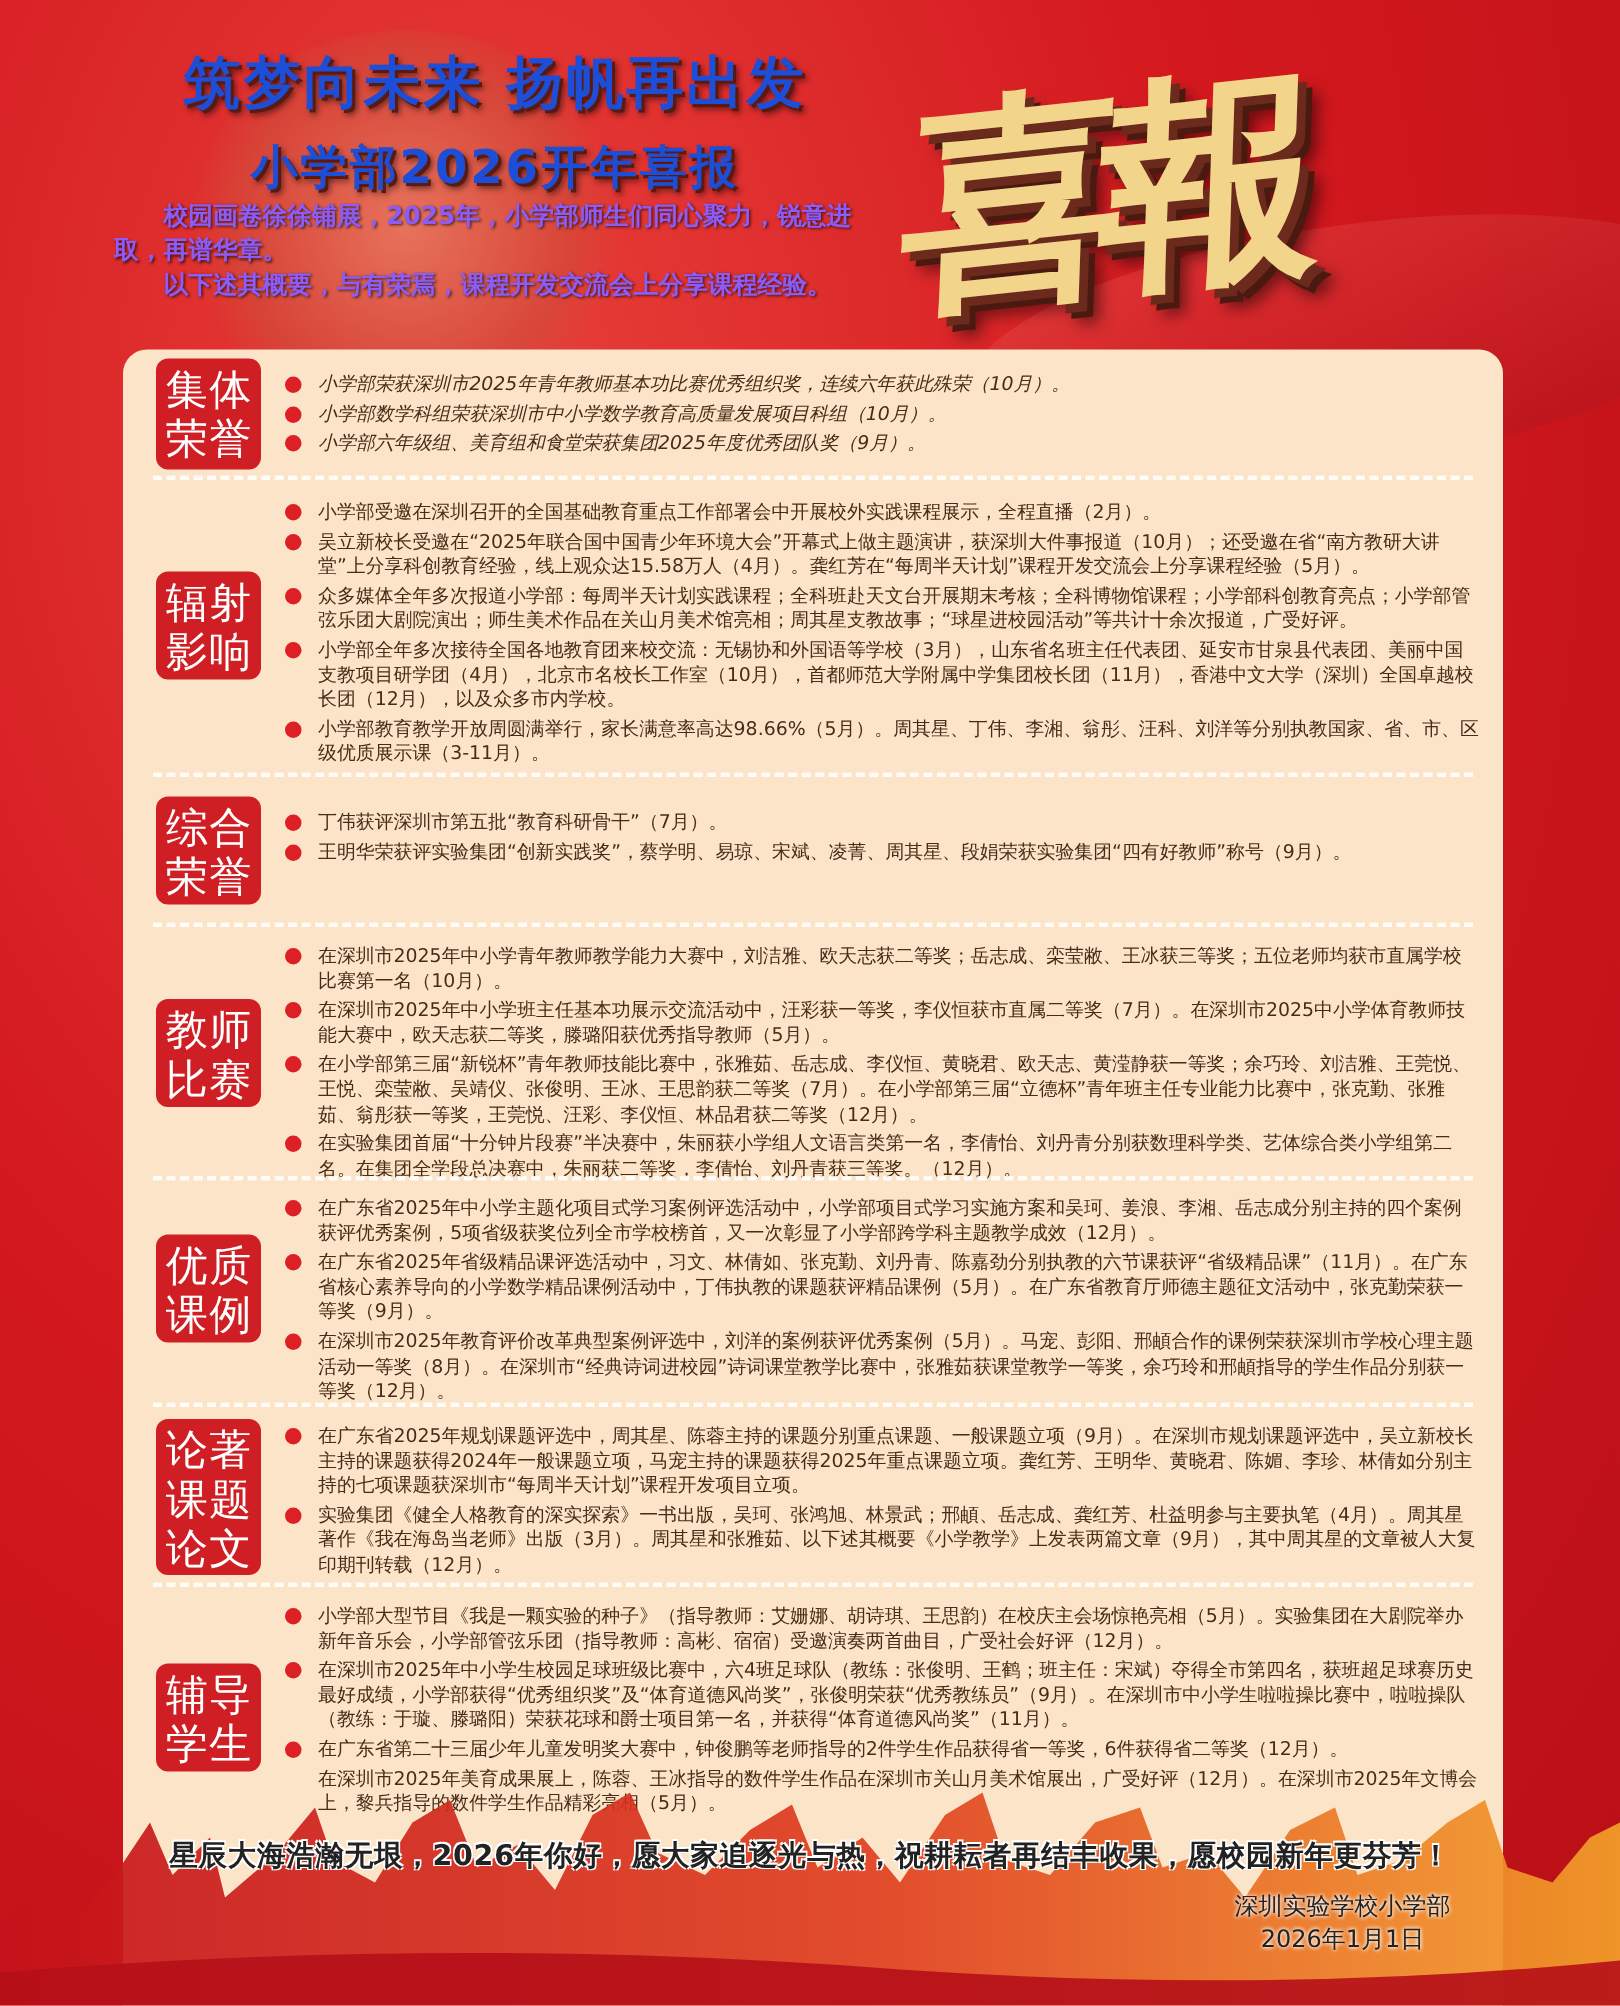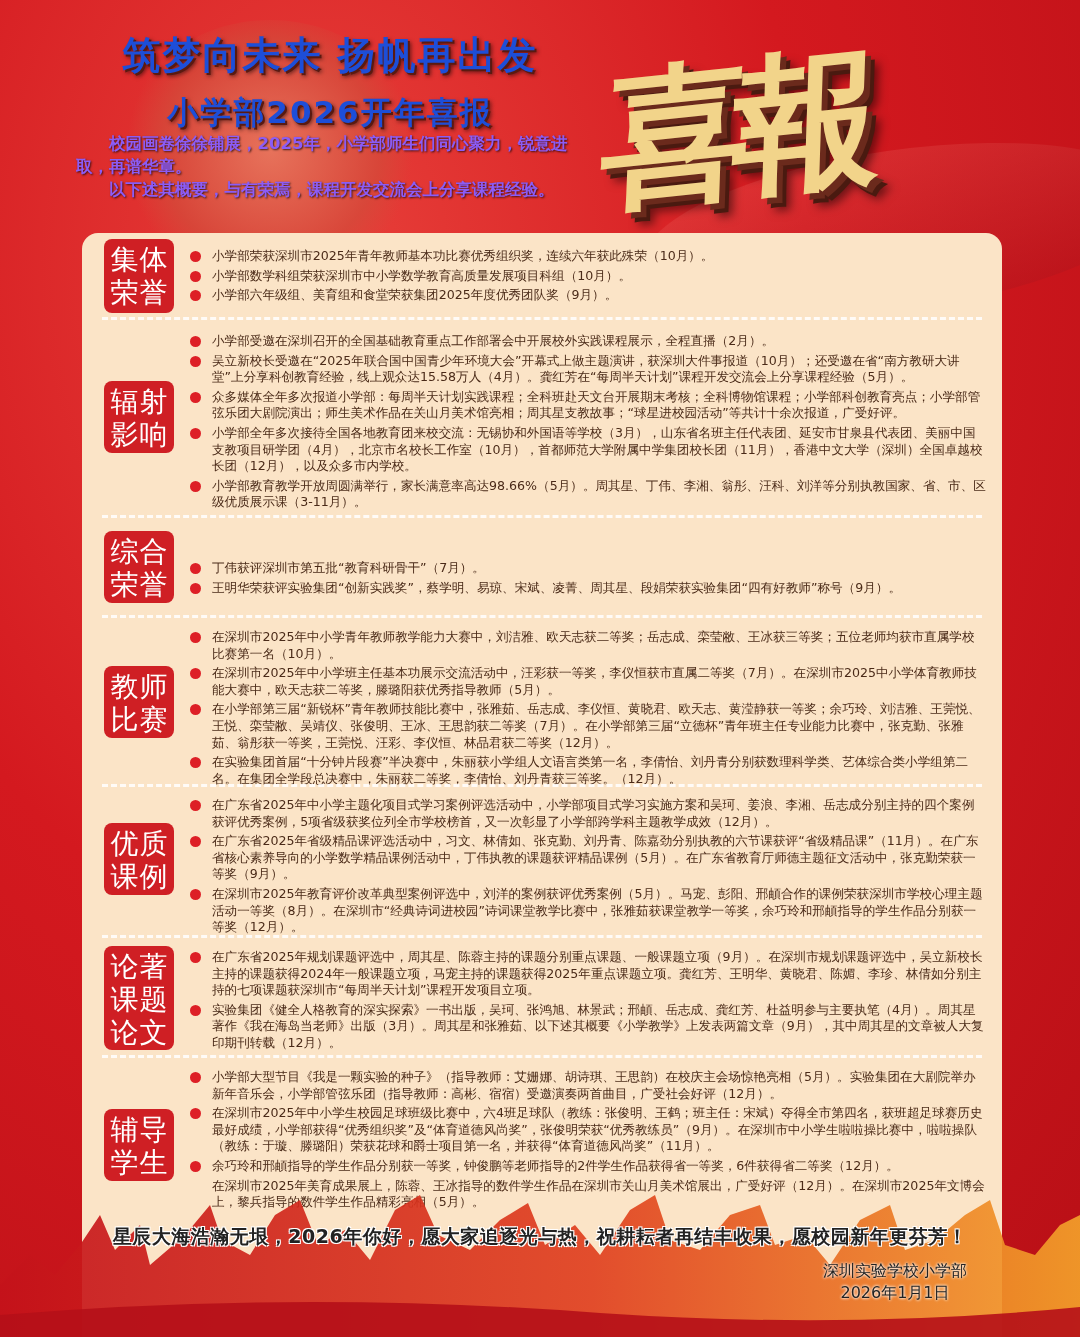--- a/index.html
+++ b/index.html
@@ -56,21 +56,21 @@
 <div class="xibao">喜報</div>
 
 <div class="panel">
 
   <div class="seal" style="top:6px;width:70px;height:74px;">
     <span>集</span>
     <span>体</span>
     <span>荣</span>
     <span>誉</span>
   </div>
-  <ul class="items" style="top:15px;">
+  <ul class="items" style="top:15px;font-style:italic;">
     <li>小学部荣获深圳市2025年青年教师基本功比赛优秀组织奖，连续六年获此殊荣（10月）。</li>
     <li>小学部数学科组荣获深圳市中小学数学教育高质量发展项目科组（10月）。</li>
     <li>小学部六年级组、美育组和食堂荣获集团2025年度优秀团队奖（9月）。</li>
   </ul>
   <div class="divider" style="top:84px;"></div>
 
   <div class="seal" style="top:148px;width:70px;height:72px;">
     <span>辐</span>
     <span>射</span>
     <span>影</span>
@@ -84,21 +84,21 @@
     <li>小学部教育教学开放周圆满举行，家长满意率高达98.66%（5月）。周其星、丁伟、李湘、翁彤、汪科、刘洋等分别执教国家、省、市、区级优质展示课（3-11月）。</li>
   </ul>
   <div class="divider" style="top:282px;"></div>
 
   <div class="seal" style="top:298px;width:70px;height:72px;">
     <span>综</span>
     <span>合</span>
     <span>荣</span>
     <span>誉</span>
   </div>
-  <ul class="items" style="top:307px;margin-top:20px;">
+  <ul class="items" style="top:307px;">
     <li>丁伟获评深圳市第五批“教育科研骨干”（7月）。</li>
     <li>王明华荣获评实验集团“创新实践奖”，蔡学明、易琼、宋斌、凌菁、周其星、段娟荣获实验集团“四有好教师”称号（9月）。</li>
   </ul>
   <div class="divider" style="top:382px;"></div>
 
   <div class="seal" style="top:433px;width:70px;height:72px;">
     <span>教</span>
     <span>师</span>
     <span>比</span>
     <span>赛</span>
@@ -140,21 +140,21 @@
 
   <div class="seal" style="top:876px;width:70px;height:72px;">
     <span>辅</span>
     <span>导</span>
     <span>学</span>
     <span>生</span>
   </div>
   <ul class="items" style="top:836px;">
     <li>小学部大型节目《我是一颗实验的种子》（指导教师：艾姗娜、胡诗琪、王思韵）在校庆主会场惊艳亮相（5月）。实验集团在大剧院举办新年音乐会，小学部管弦乐团（指导教师：高彬、宿宿）受邀演奏两首曲目，广受社会好评（12月）。</li>
     <li>在深圳市2025年中小学生校园足球班级比赛中，六4班足球队（教练：张俊明、王鹤；班主任：宋斌）夺得全市第四名，获班超足球赛历史最好成绩，小学部获得“优秀组织奖”及“体育道德风尚奖”，张俊明荣获“优秀教练员”（9月）。在深圳市中小学生啦啦操比赛中，啦啦操队（教练：于璇、滕璐阳）荣获花球和爵士项目第一名，并获得“体育道德风尚奖”（11月）。</li>
-    <li>余巧玲和邢頔指导的学生作品分别获一等奖，钟俊鹏等老师指导的2件学生作品获得省一等奖，6件获得省二等奖（12月）。</li>
+    <li>在广东省第二十三届少年儿童发明奖大赛中，钟俊鹏等老师指导的2件学生作品获得省一等奖，6件获得省二等奖（12月）。</li>
     <li class="nobullet">在深圳市2025年美育成果展上，陈蓉、王冰指导的数件学生作品在深圳市关山月美术馆展出，广受好评（12月）。在深圳市2025年文博会上，黎兵指导的数件学生作品精彩亮相（5月）。</li>
   </ul>
 </div>
 
 <svg class="crowd" viewBox="0 0 1080 142" preserveAspectRatio="none">
   <defs>
     <linearGradient id="cg" x1="0" x2="1" y1="0" y2="0">
       <stop offset="0" stop-color="#c4121a"></stop>
       <stop offset="0.55" stop-color="#e0401f"></stop>
       <stop offset="1" stop-color="#f3a02a"></stop>

